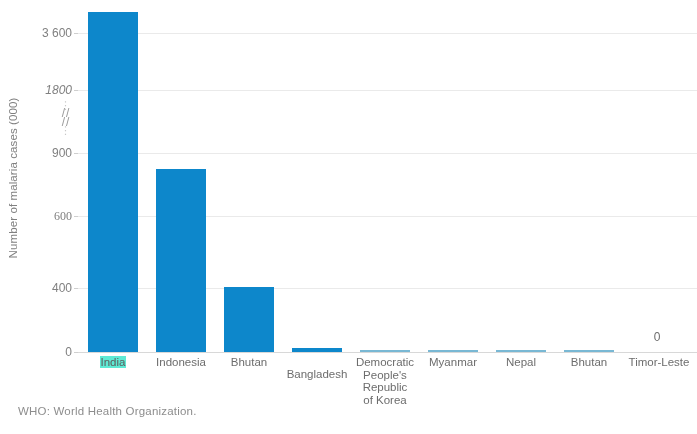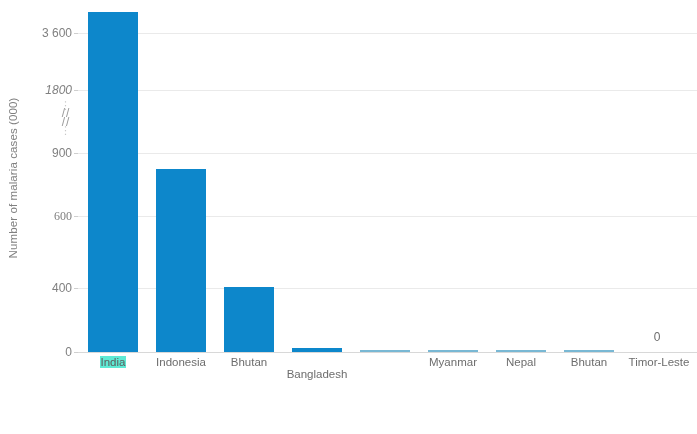--- a/index.html
+++ b/index.html
@@ -225,28 +225,35 @@
     </div>
     <div class="cat-label" style="left:70px;  width:66px;">
       <span>Indonesia</span>
     </div>
     <div class="cat-label" style="left:138px; width:66px;">
       <span>Bhutan</span>
     </div>
     <div class="cat-label" style="left:203px; width:72px;margin-top:12px;">
       <span>Bangladesh</span>
     </div>
+    <div class="cat-label" style="left:276px; width:62px;">
+      <span>Democratic</span>
+      <span class="l2">People's</span>
+      <span class="l3">Republic</span>
+      <span class="l4">of Korea</span>
+    </div>
     <div class="cat-label" style="left:345px; width:60px;">
       <span>Myanmar</span>
     </div>
     <div class="cat-label" style="left:413px; width:60px;">
       <span>Nepal</span>
     </div>
     <div class="cat-label" style="left:481px; width:60px;">
       <span>Bhutan</span>
     </div>
     <div class="cat-label" style="left:544px; width:74px;">
       <span>Timor-Leste</span>
     </div>
   </div>
 
+  <div class="footer-note">WHO: World Health Organization.</div>
 
 </div>
 
 </body></html>

